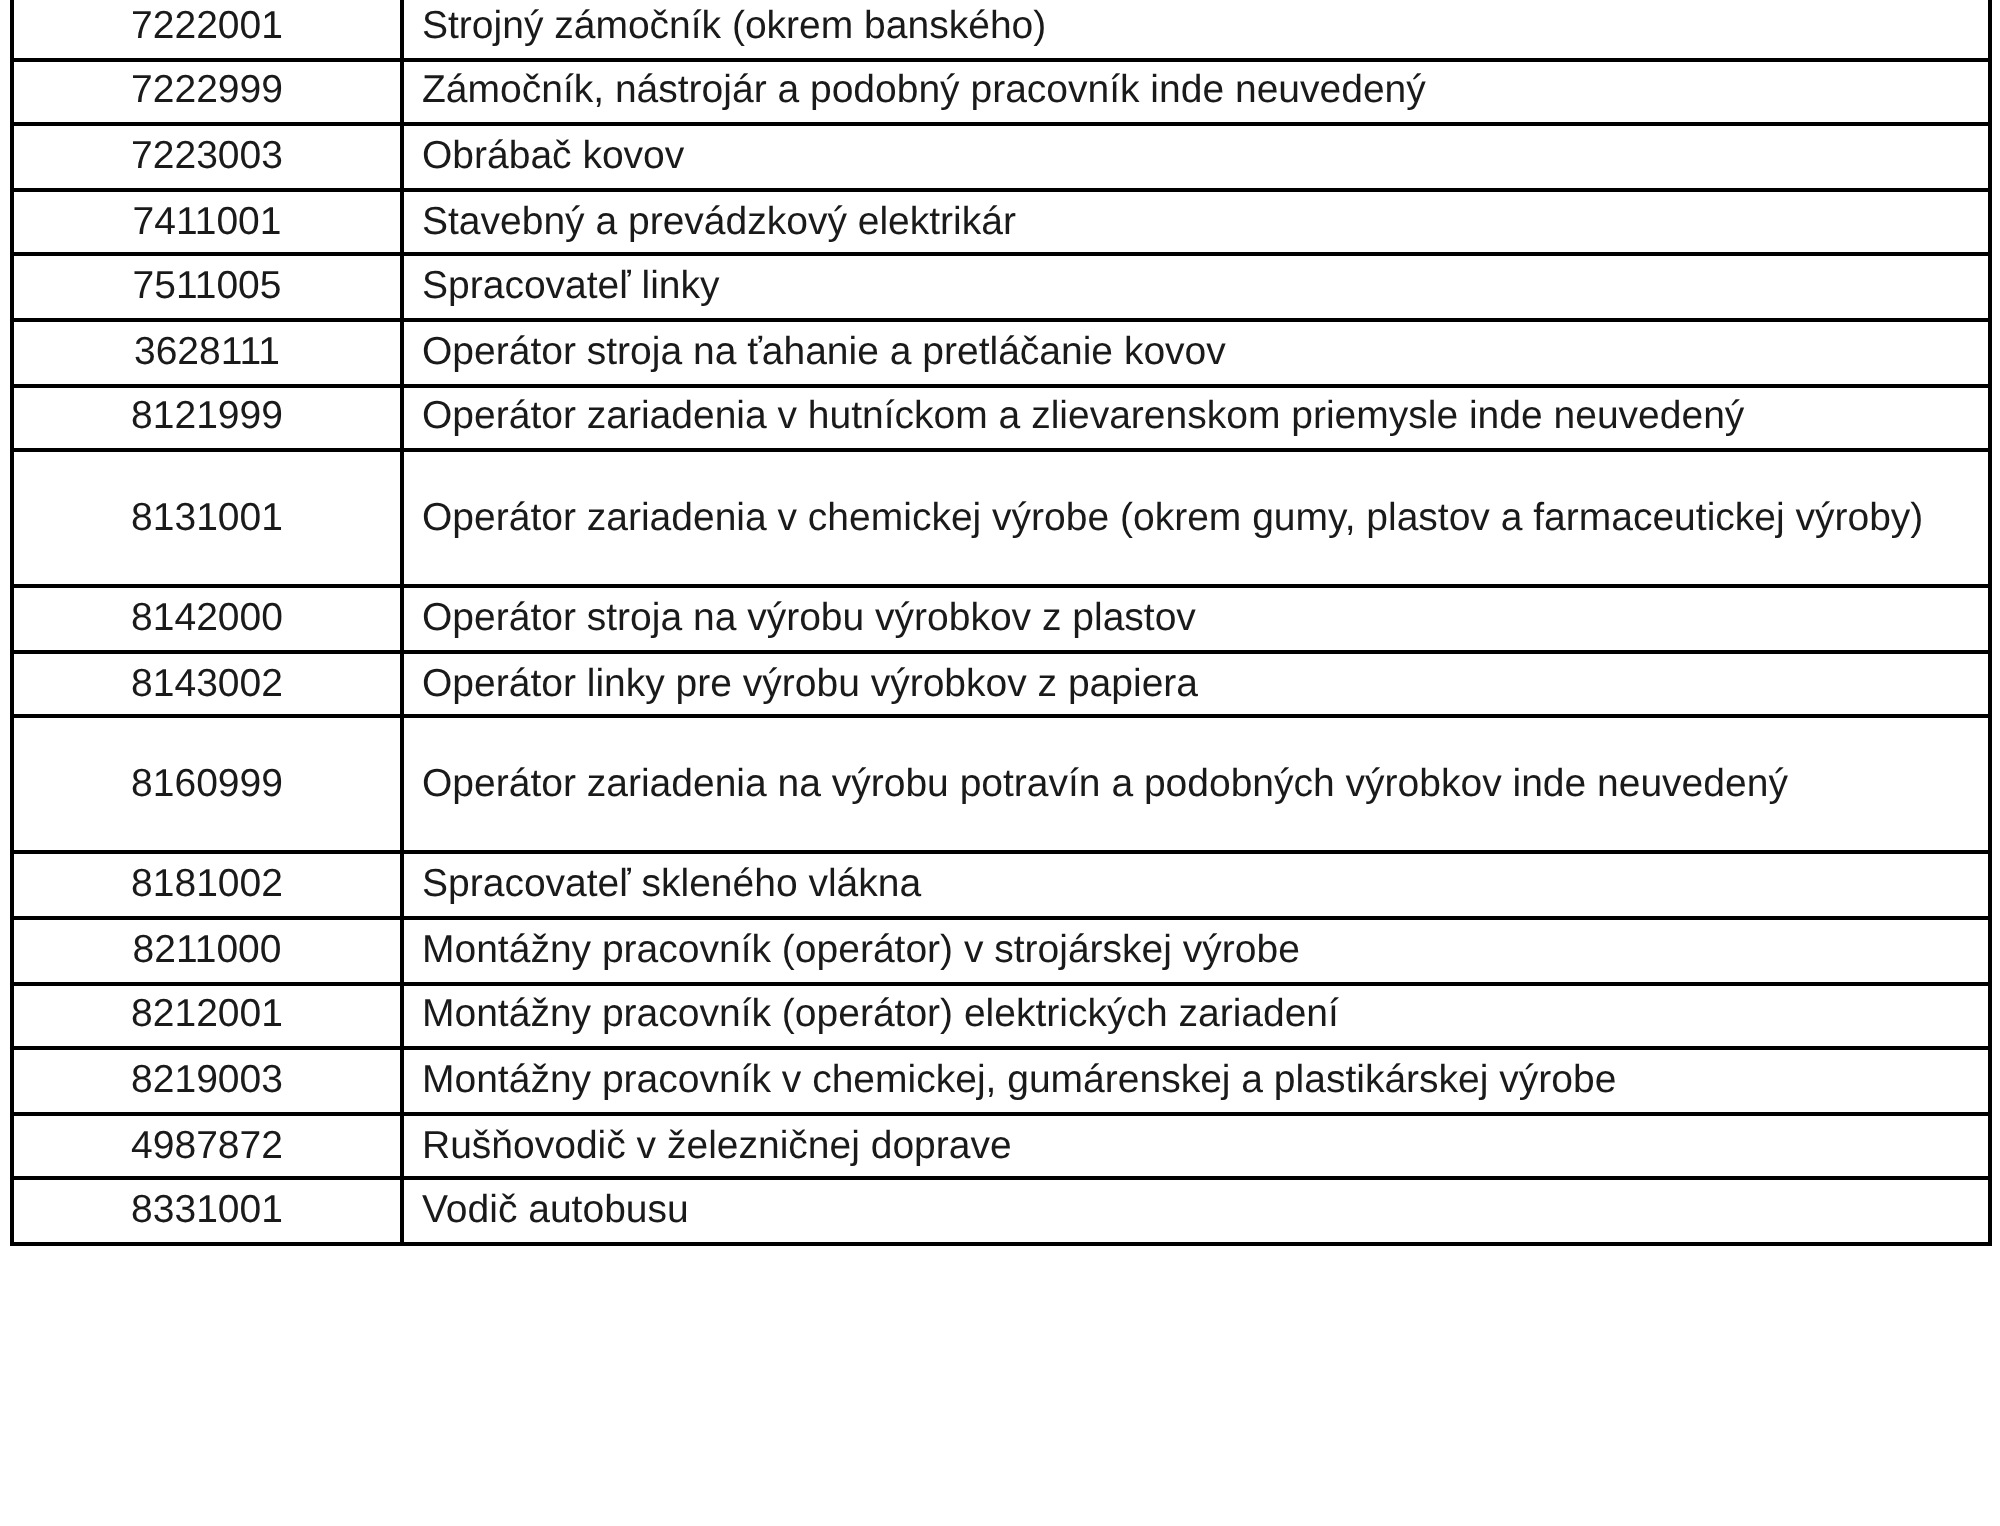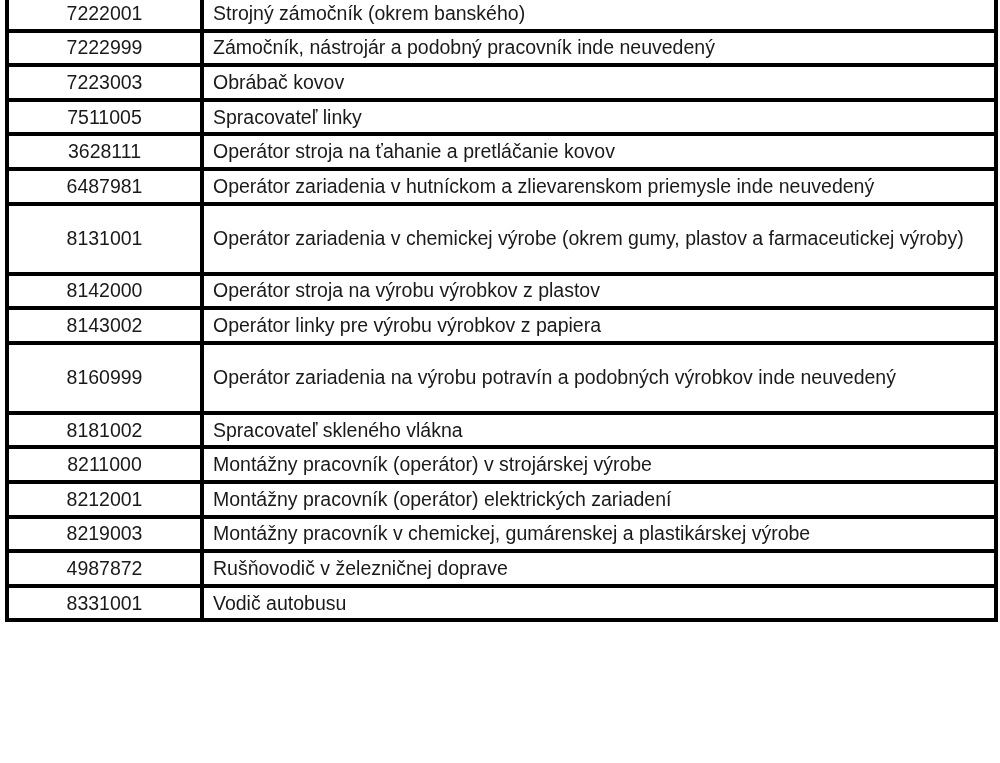--- a/index.html
+++ b/index.html
@@ -2,21 +2,21 @@
 <html><head>
 <meta charset="utf-8">
 <style>
   html, body { margin: 0; padding: 0; background: #ffffff; }
   body { width: 1000px; height: 763px; overflow: hidden; position: relative; }
   .table-wrap { position: absolute; left: 5px; top: -2px; width: 989px; }
   table { border-collapse: collapse; width: 989px; table-layout: fixed;
           font-family: "Liberation Sans", sans-serif; font-size: 19.5px; color: #1a1a1a; }
   col.c1 { width: 195px; }
   col.c2 { width: 794px; }
-  td { border: 4px solid #000000; padding: 0 8px; height: 30.6px; line-height: 23px; vertical-align: middle; }
+  td { border: 2px solid #000000; padding: 0 8px; height: 30.6px; line-height: 23px; vertical-align: middle; }
   tr.first td { border-top: none; }
   td.code { text-align: center; }
   td.name { text-align: left; padding-left: 9px; }
   tr.tall td { height: 66px; }
 </style>
 </head>
 <body>
 
 <div class="table-wrap">
   <table>
@@ -31,29 +31,33 @@
       </tr>
       <tr>
         <td class="code">7222999</td>
         <td class="name">Zámočník, nástrojár a podobný pracovník inde neuvedený</td>
       </tr>
       <tr>
         <td class="code">7223003</td>
         <td class="name">Obrábač kovov</td>
       </tr>
       <tr>
+        <td class="code">7411001</td>
+        <td class="name">Stavebný a prevádzkový elektrikár</td>
+      </tr>
+      <tr>
         <td class="code">7511005</td>
         <td class="name">Spracovateľ linky</td>
       </tr>
       <tr>
         <td class="code">3628111</td>
         <td class="name">Operátor stroja na ťahanie a pretláčanie kovov</td>
       </tr>
       <tr>
-        <td class="code">6487981</td>
+        <td class="code">8121999</td>
         <td class="name">Operátor zariadenia v hutníckom a zlievarenskom priemysle inde neuvedený</td>
       </tr>
       <tr class="tall">
         <td class="code">8131001</td>
         <td class="name">Operátor zariadenia v chemickej výrobe (okrem gumy, plastov a farmaceutickej výroby)</td>
       </tr>
       <tr>
         <td class="code">8142000</td>
         <td class="name">Operátor stroja na výrobu výrobkov z plastov</td>
       </tr>

